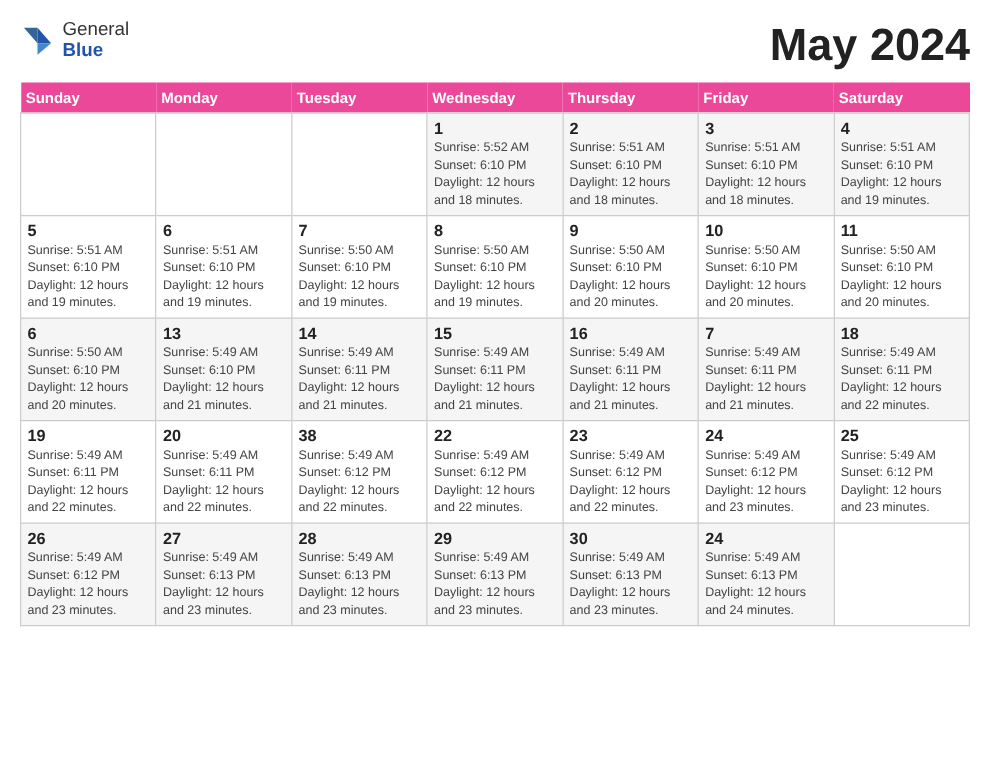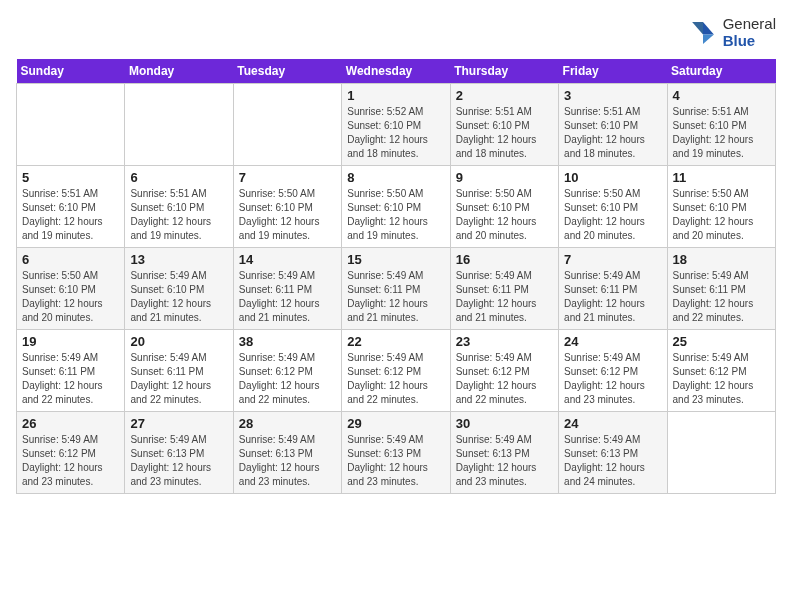--- a/index.html
+++ b/index.html
@@ -5,21 +5,21 @@
     * { box-sizing: border-box; margin: 0; padding: 0; }
     body {
       font-family: Arial, sans-serif;
       background: #fff;
       width: 792px;
       min-height: 612px;
       padding: 16px;
     }
     .header {
       display: flex;
-      justify-content: flex-end;
+      justify-content: space-between;
       align-items: flex-start;
       margin-bottom: 10px;
     }
     .logo {
       display: flex;
       align-items: center;
       gap: 6px;
     }
     .logo-text {
       display: flex;
@@ -52,21 +52,21 @@
     .calendar-subtitle {
       font-size: 15px;
       color: #333;
     }
     table {
       width: 100%;
       border-collapse: collapse;
       font-size: 11px;
     }
     thead tr th {
-      background-color: #6d28d9;
+      background-color: #ec4899;
       color: #fff;
       padding: 5px 4px;
       text-align: left;
       font-size: 12px;
       font-weight: bold;
       margin-left: 16px;
     }
     tbody tr td {
       border: 1px solid #ccc;
       vertical-align: top;
@@ -109,20 +109,21 @@
       <polygon points="18,4 32,20 18,20" fill="#2255aa"></polygon>
       <polygon points="18,20 32,20 18,32" fill="#4488cc"></polygon>
       <polygon points="4,4 18,4 18,20" fill="#336699"></polygon>
     </svg>
     <div class="logo-text">
       <span class="logo-general">General</span>
       <span class="logo-blue">Blue</span>
     </div>
   </div>
   <div class="title-area">
+    <div class="calendar-title">May 2024</div>
   </div>
 </div>
 
 <table>
   <thead>
     <tr>
     <th>Sunday</th>
         <th>Monday</th>
         <th>Tuesday</th>
         <th>Wednesday</th>

